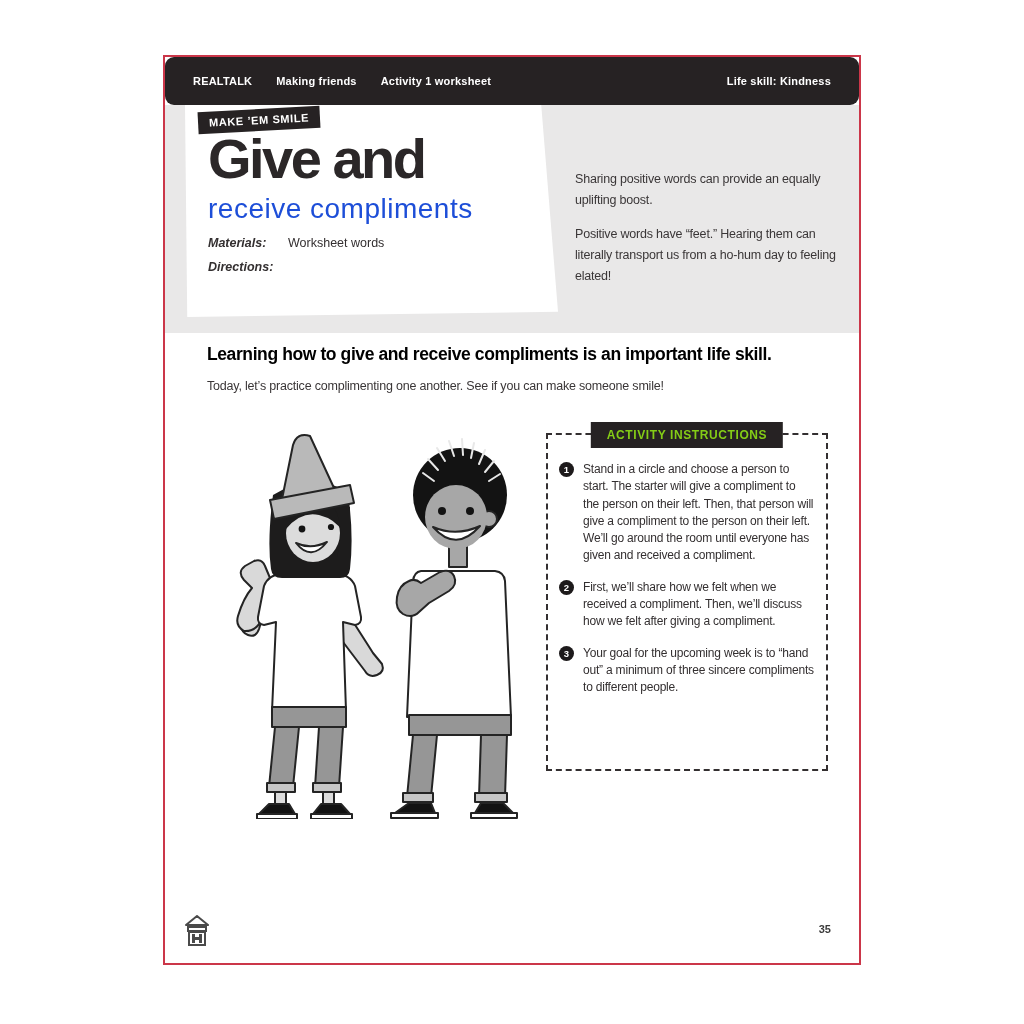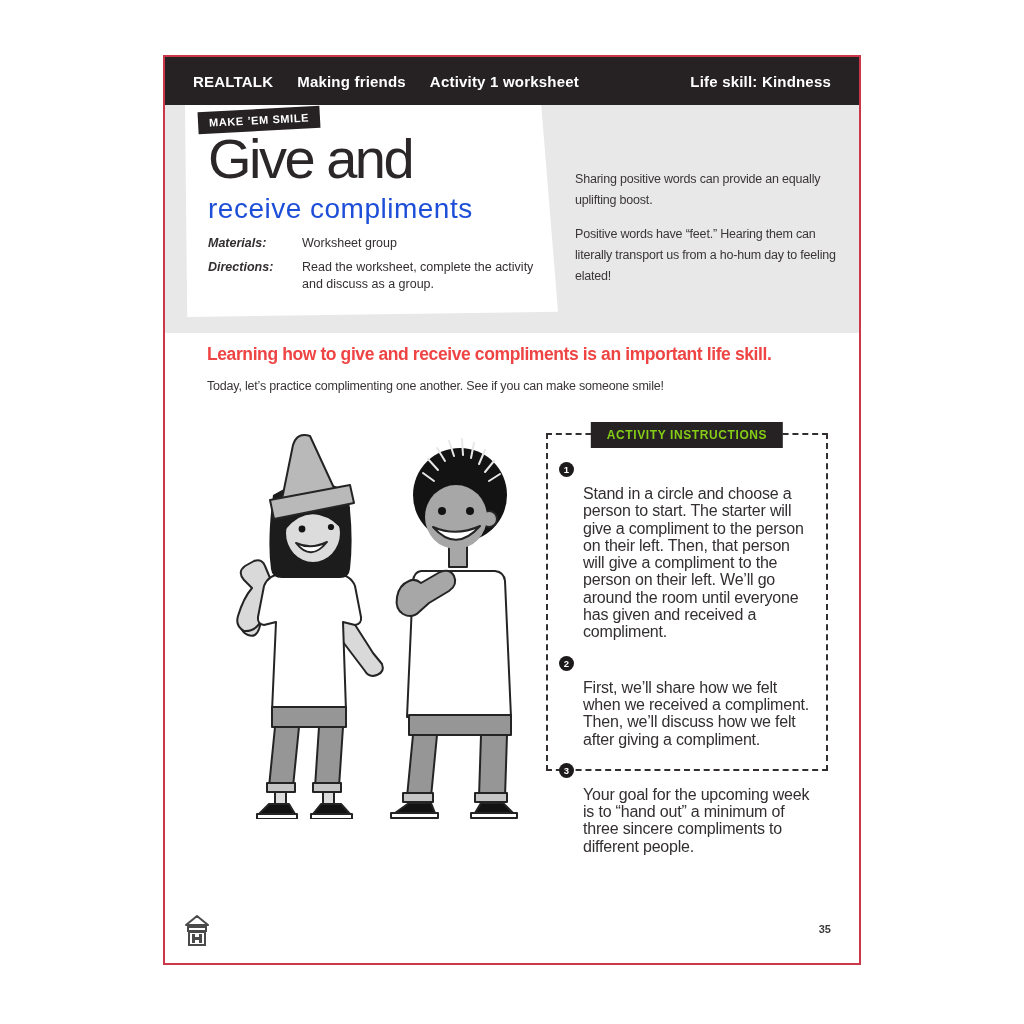--- a/index.html
+++ b/index.html
@@ -9,56 +9,56 @@
     -webkit-font-smoothing:antialiased;
   }
   .page{
     position:absolute;left:163px;top:55px;width:694px;height:906px;
     background:#ffffff;border:2px solid #cb3649;overflow:hidden;
   }
   
   .topbar{
     position:absolute;left:0;top:0;width:100%;height:48px;background:#262223;
     display:flex;align-items:center;padding:0 28px;box-sizing:border-box;
-    color:#fff;font-size:15px;font-weight:bold;letter-spacing:.2px;
+    color:#fff;font-size:11px;font-weight:bold;letter-spacing:.2px;border-radius:9px;
   }
   .topbar .nav-item{margin-right:24px;white-space:nowrap;}
   .topbar .spacer{flex:1;}
   
   .hero{position:absolute;left:0;top:48px;width:100%;height:228px;background:#e9e8e8;}
   .whitebox{
     position:absolute;left:20px;top:0;width:373px;height:212px;background:#ffffff;
     clip-path:polygon(0 0, 95.5% 0, 100% 97.5%, 0.6% 100%);
   }
   .badge{
     position:absolute;left:33px;top:4px;background:#262223;color:#fff;
     font-size:11px;font-weight:bold;letter-spacing:.6px;padding:5px 11px;
     transform:rotate(-3deg);white-space:nowrap;
   }
   .title1{
-    position:absolute;left:43px;top:26px;font-size:56px;font-weight:normal;
+    position:absolute;left:43px;top:26px;font-size:56px;font-weight:bold;
     letter-spacing:-2.5px;line-height:1;color:#2b2728;white-space:nowrap;
   }
   .title2{
     position:absolute;left:43px;top:88px;font-size:28px;font-weight:500;
     letter-spacing:.5px;color:#1d4ed8;white-space:nowrap;
   }
   .meta{position:absolute;left:43px;top:130px;width:332px;font-size:12.5px;line-height:17px;color:#332f30;}
-  .meta-row{display:flex;margin-bottom:7px;gap:14px;}
+  .meta-row{display:flex;margin-bottom:7px;}
   .meta-label{flex:0 0 80px;font-weight:bold;font-style:italic;}
   .meta-value{flex:1;}
   .aside{
     position:absolute;left:410px;top:64px;width:270px;font-size:12.5px;
     line-height:21px;color:#3a3637;letter-spacing:-.2px;
   }
   .aside p{margin:0 0 13px 0;}
   
   .statement{
     position:absolute;left:42px;top:287px;font-size:17.5px;font-weight:bold;
-    letter-spacing:-.4px;color:#ef4444;white-space:nowrap;
+    letter-spacing:-.4px;color:#000000;white-space:nowrap;
   }
   .subtext{
     position:absolute;left:42px;top:322px;font-size:12.5px;color:#3a3637;
     letter-spacing:-.2px;white-space:nowrap;
   }
   .illustration{position:absolute;left:58px;top:366px;width:308px;height:396px;}
   
   .instr{
     position:absolute;left:381px;top:376px;width:282px;height:338px;
     border:2px dashed #332f30;box-sizing:border-box;
@@ -69,23 +69,22 @@
     letter-spacing:.6px;padding:6px 16px;white-space:nowrap;
   }
   .instr-items{padding:26px 12px 0 11px;}
   .instr-item{display:flex;margin-bottom:14px;}
   .instr-num{
     flex:0 0 15px;width:15px;height:15px;border-radius:50%;background:#1d1a1b;
     color:#fff;font-size:9.5px;font-weight:bold;display:flex;align-items:center;
     justify-content:center;margin-top:1px;
   }
   .instr-text{
-    margin-left:9px;font-size:16px;line-height:17.3px;color:#332f30;
+    margin-left:9px;font-size:12px;line-height:17.3px;color:#332f30;
     letter-spacing:-.2px;
-    margin-top:24px;
   }
   
   .logo{position:absolute;left:19px;top:858px;width:26px;height:32px;}
   .pagenum{position:absolute;right:28px;top:866px;font-size:11px;font-weight:bold;color:#3b3b3b;text-align:right;}
 </style>
 </head>
 <body>
 
 <div class="page">
 
@@ -98,25 +97,24 @@
   </div>
 
   <div class="hero">
     <div class="whitebox"></div>
     <div class="badge">MAKE ’EM SMILE</div>
     <div class="title1">Give and</div>
     <div class="title2">receive compliments</div>
     <div class="meta">
       <div class="meta-row">
         <span class="meta-label">Materials:</span>
-        <span class="meta-value">Worksheet group</span>
+        <span class="meta-value">Worksheet words</span>
       </div>
       <div class="meta-row">
         <span class="meta-label">Directions:</span>
-        <span class="meta-value">Read the worksheet, complete the activity and discuss as a group.</span>
       </div>
     </div>
     <div class="aside">
       <p>Sharing positive words can provide an equally uplifting boost.</p>
       <p>Positive words have “feet.” Hearing them can literally transport us from a ho-hum day to feeling elated!</p>
     </div>
   </div>
 
   <div class="statement">Learning how to give and receive compliments is an important life skill.</div>
   <div class="subtext">Today, let’s practice complimenting one another. See if you can make someone smile!</div>

